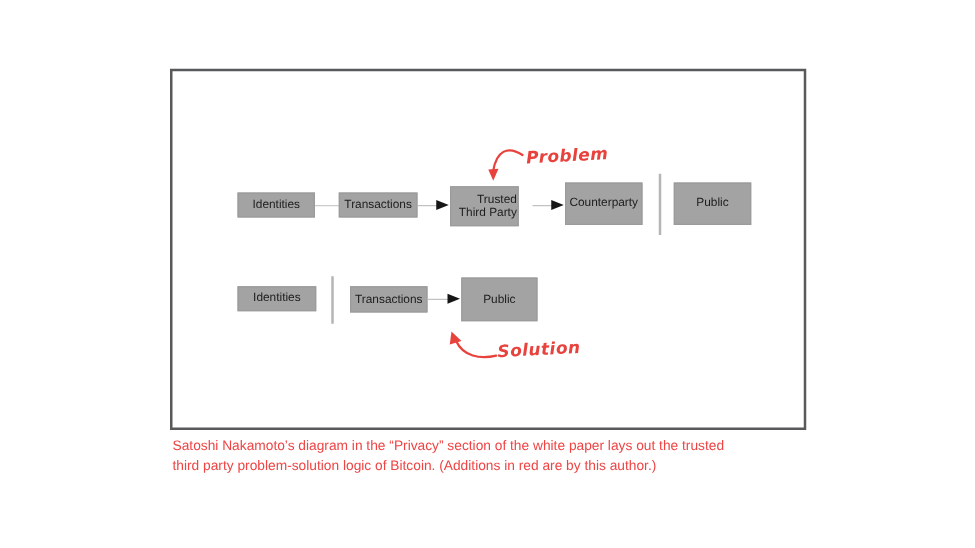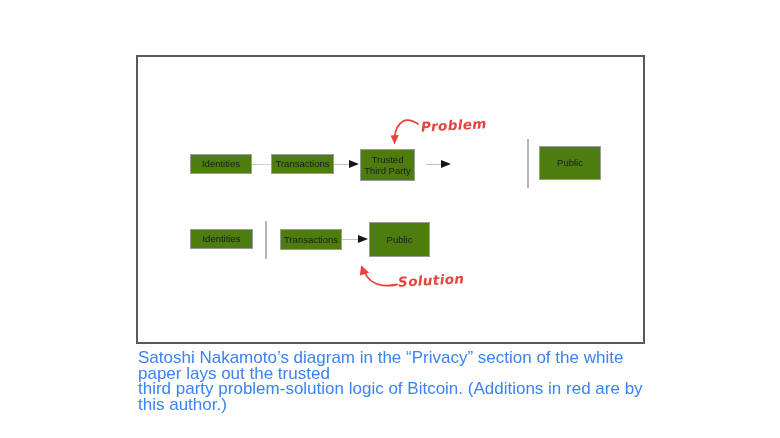--- a/index.html
+++ b/index.html
@@ -6,43 +6,43 @@
   body {
     width:780px; height:438px; position:relative;
     background:#ffffff; overflow:hidden;
     font-family:"Liberation Sans", sans-serif;
   }
   .frame {
     position:absolute; left:136px; top:55px; width:509px; height:289px;
     border:2px solid #58595b; box-sizing:border-box; background:#ffffff;
   }
   .dbox {
-    position:absolute; background:#4d7c0f; border:1px solid #9b9b9b;
+    position:absolute; background:#a3a3a3; border:1px solid #9b9b9b;
     box-sizing:border-box; display:flex; align-items:center; justify-content:center;
-    text-align:center; font-size:9.5px; line-height:1.2; color:#1c1c1c;
+    text-align:right; font-size:9.5px; line-height:1.2; color:#1c1c1c;
   }
   .dbox .lbl { display:block; }
   .lbl-narrow { width:52px; }
   .cline { position:absolute; height:1px; background:#c2c2c2; }
   .cline-light { background:#cccccc; }
   .arrowhead {
     position:absolute; width:0; height:0;
     border-top:4px solid transparent; border-bottom:4px solid transparent;
     border-left:10px solid #161616;
   }
   .vdivider { position:absolute; width:2px; background:#b5b5b5; }
   .redlabel {
     position:absolute; color:#e8423d; font-style:italic; font-weight:bold;
     font-size:13.5px; letter-spacing:0.4px; white-space:nowrap;
     transform:rotate(-3deg); font-family:"DejaVu Sans", sans-serif;
   }
   .annosvg { position:absolute; left:0; top:0; width:505px; height:285px; pointer-events:none; }
   .caption {
     position:absolute; left:138px; top:350px; width:510px;
-    font-size:17px; line-height:15.5px; color:#3b82f6;
+    font-size:11px; line-height:15.5px; color:#ef4444;
   }
 </style>
 </head>
 <body>
 
 <div class="frame">
 
   <div class="dbox" style="left:52px; top:97px; width:62px; height:20px;">
     <span class="lbl">Identities</span>
   </div>
@@ -56,20 +56,23 @@
   <div class="cline" style="left:196px; top:107px; width:16px;"></div>
   <div class="arrowhead" style="left:211px; top:103px;"></div>
 
   <div class="dbox" style="left:222px; top:92px; width:55px; height:32px;">
     <span class="lbl lbl-narrow">Trusted Third Party</span>
   </div>
 
   <div class="cline" style="left:288px; top:107px; width:16px;"></div>
   <div class="arrowhead" style="left:303px; top:103px;"></div>
 
+  <div class="dbox" style="left:314px; top:89px; width:62px; height:34px;">
+    <span class="lbl">Counterparty</span>
+  </div>
 
   <div class="vdivider" style="left:389px; top:82px; height:49px;"></div>
 
   <div class="dbox" style="left:401px; top:89px; width:62px; height:34px;">
     <span class="lbl">Public</span>
   </div>
 
   <div class="dbox" style="left:52px; top:172px; width:63px; height:20px;">
     <span class="lbl">Identities</span>
   </div>

